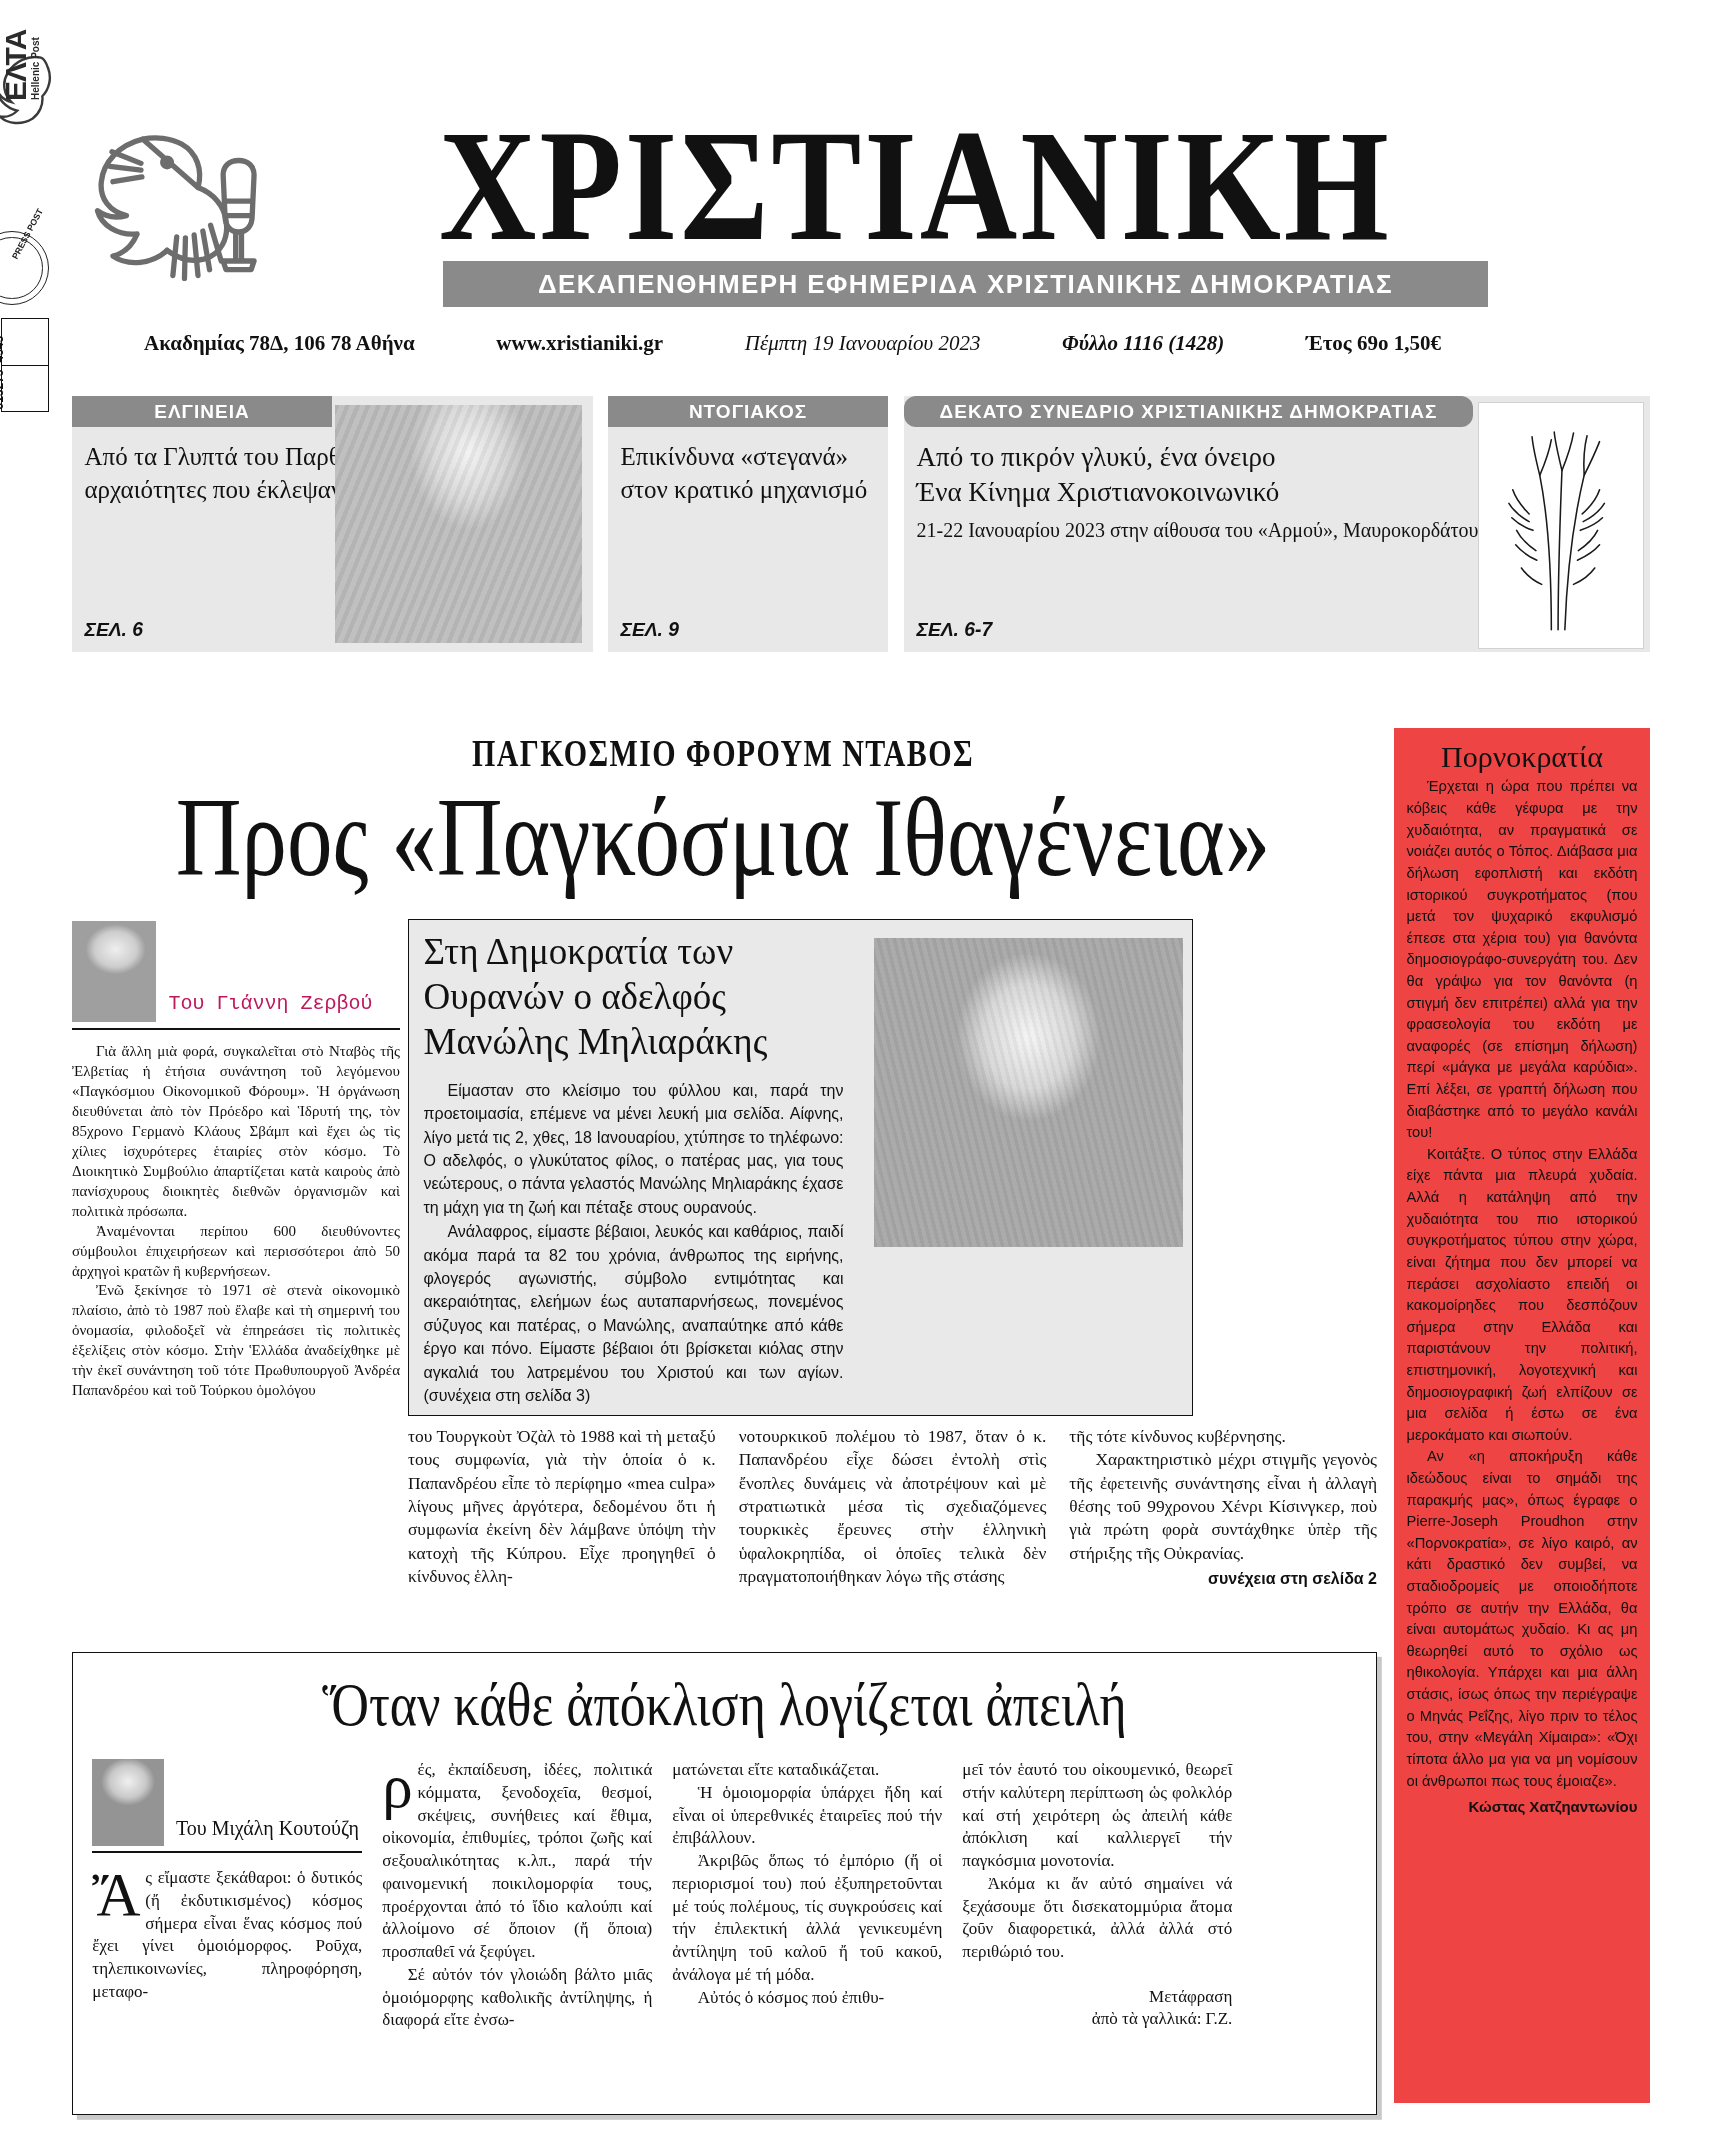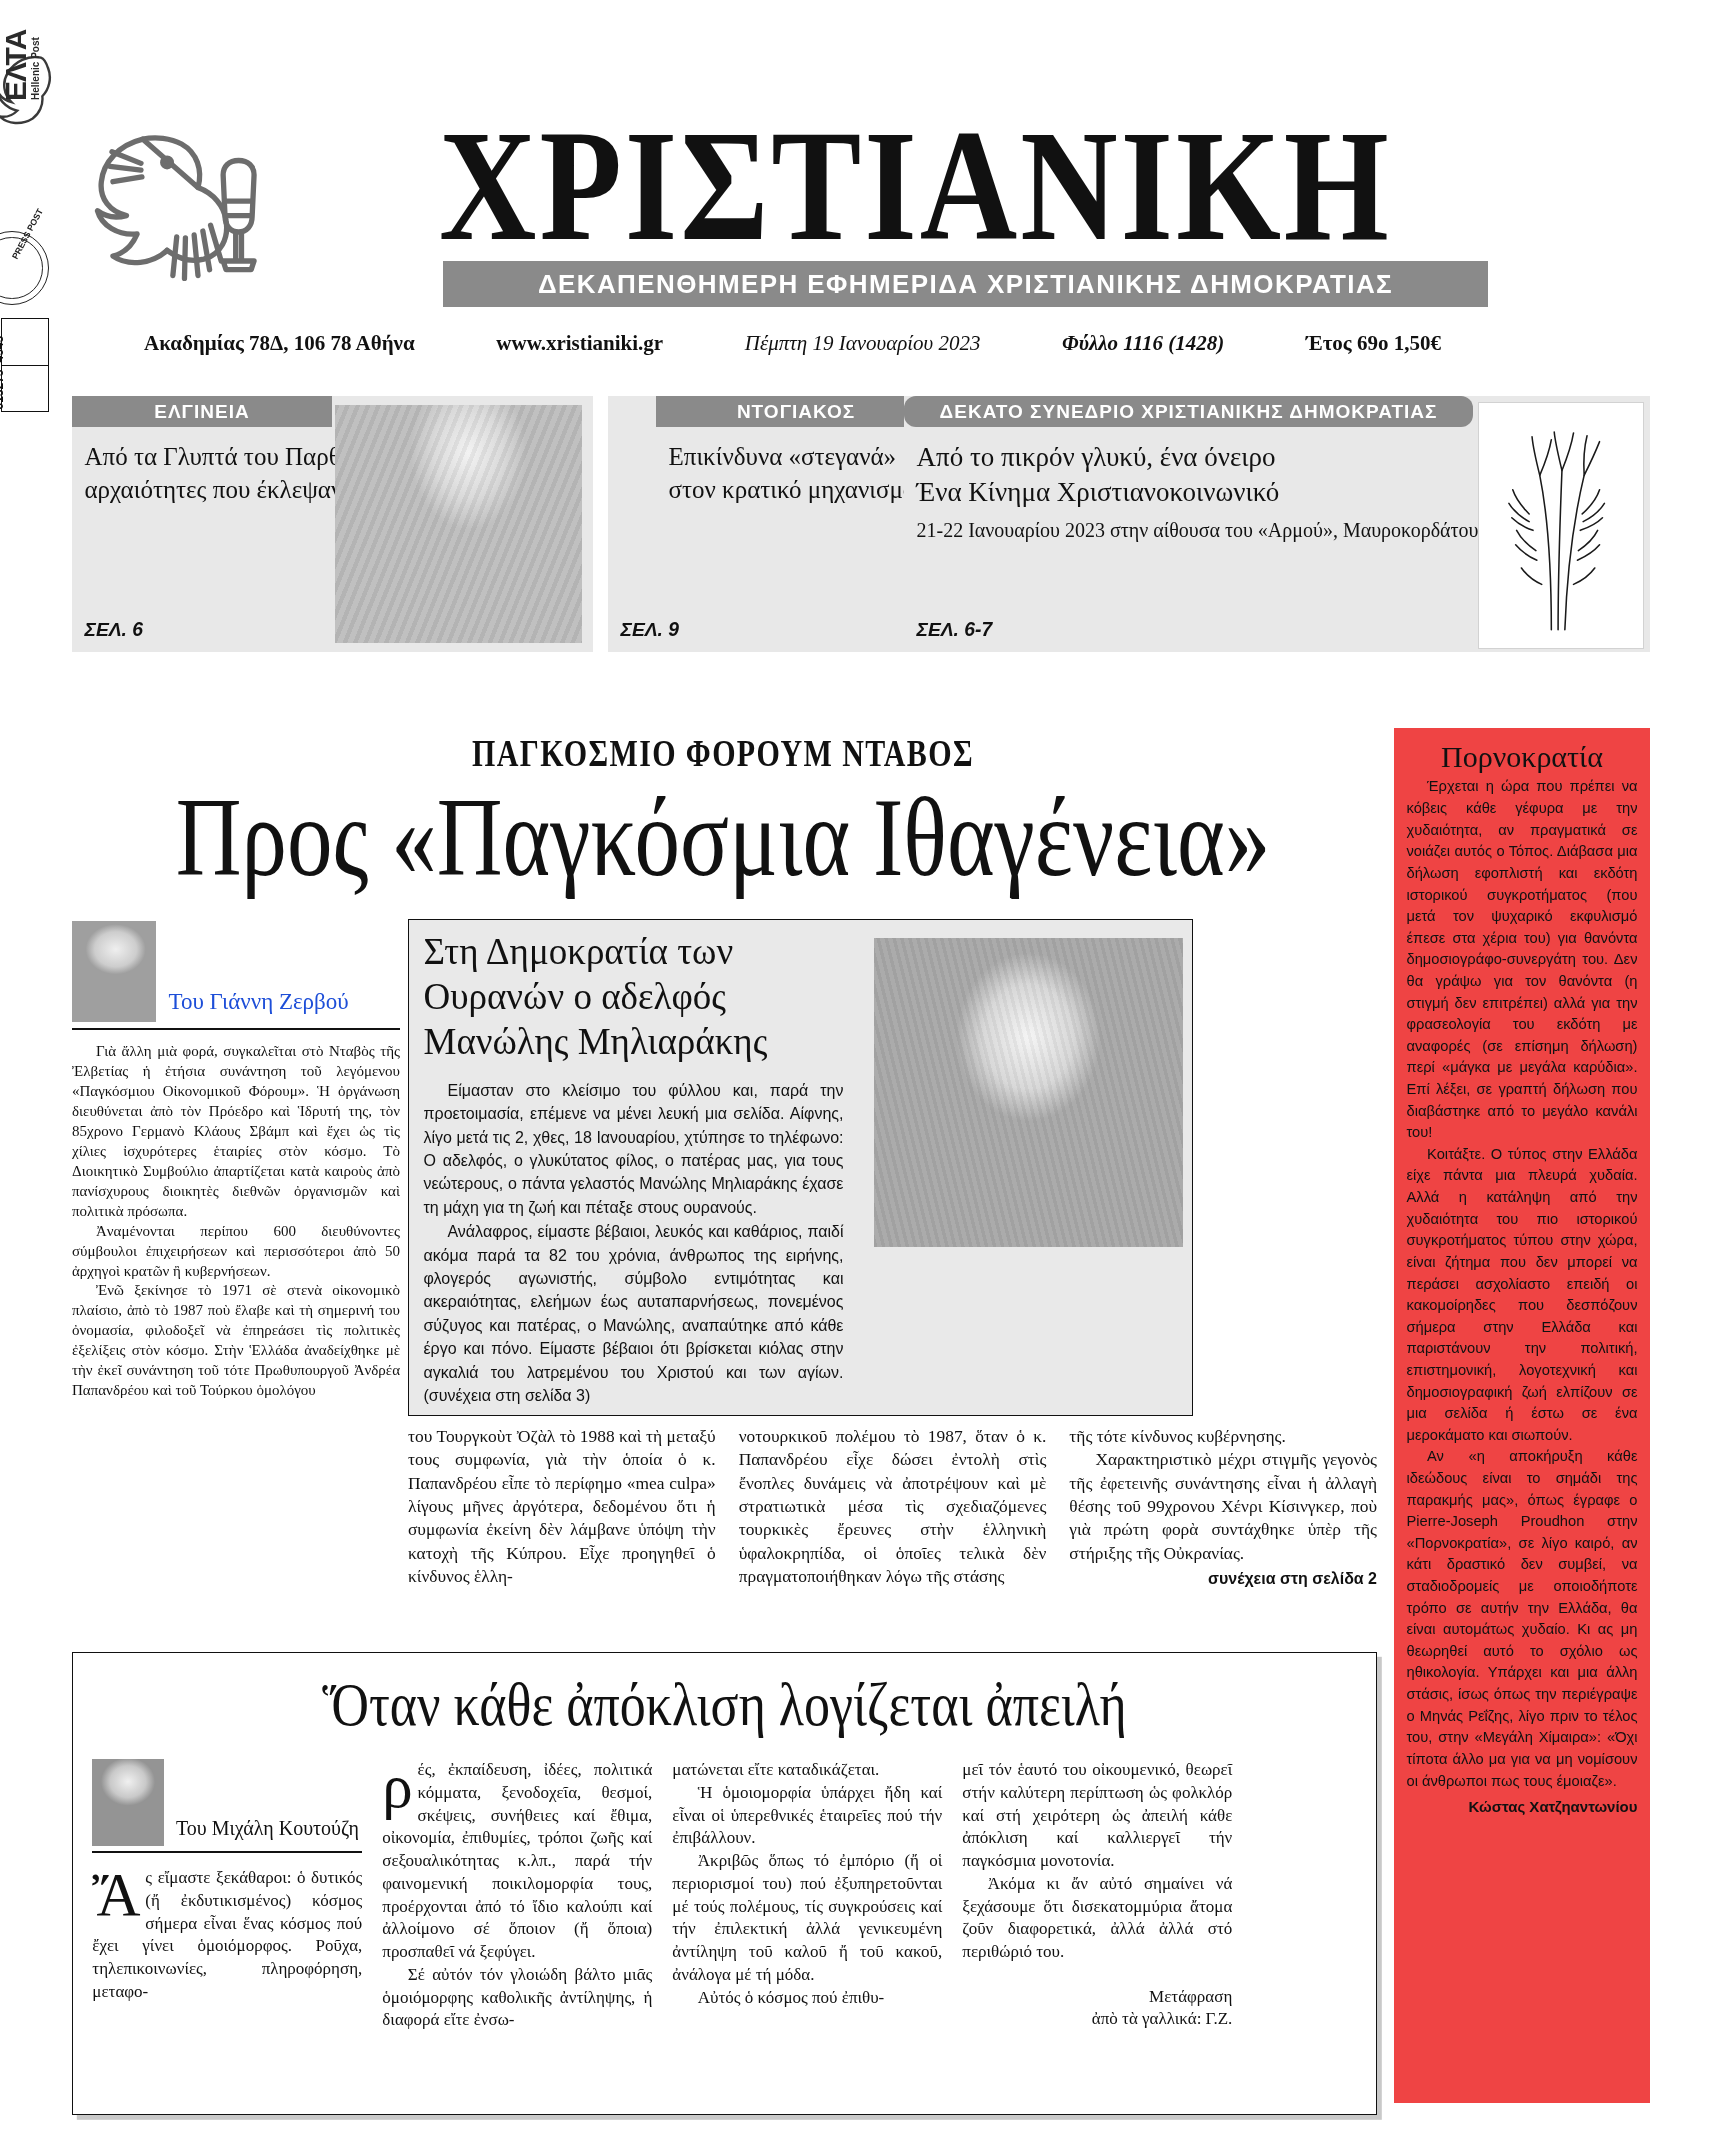--- a/index.html
+++ b/index.html
@@ -95,21 +95,21 @@
     font-family:"Liberation Serif","DejaVu Serif",serif;
     font-size:20px;line-height:1.35;color:#111;margin-top:7.7px;
   }
   .tz-page{
     position:absolute;left:12.5px;bottom:10.6px;
     font-family:"Liberation Sans","DejaVu Sans",sans-serif;
     font-weight:bold;font-style:italic;font-size:19.3px;color:#111;
   }
   #teaser-0{left:0;width:521px;}
   #teaser-0 .tz-head{width:260px;}
-  #teaser-1{left:536px;width:280px;padding-left:48px;}
+  #teaser-1{left:536px;width:280px;}
   #teaser-2{left:832px;width:746px;}
   #teaser-2 .tz-head{width:569px;border-radius:12px;}
 
   .tz-img{position:absolute;background:#cfcfcf;overflow:hidden;}
   #teaser-0 .tz-img{left:263px;top:8.7px;width:247px;height:238px;}
   #teaser-2 .tz-img{left:574px;top:5.8px;width:164px;height:245px;background:#fff;border:0.5px solid #d2d2d2;}
 
   
   .statue{position:absolute;inset:0;
     background:
@@ -138,22 +138,22 @@
   
   .leftcol{position:absolute;left:72px;top:921px;width:328px;}
   .author-row{display:flex;align-items:flex-end;gap:12.5px;}
   .author-photo{width:84px;height:101px;flex:0 0 auto;overflow:hidden;background:#d0d0d0;position:relative;}
   .pho-zervos{position:absolute;inset:0;
     background:
       radial-gradient(ellipse 30px 25px at 52% 28%, #efefef 0%, #cdcdcd 70%, #9f9f9f 100%),
       radial-gradient(ellipse 35px 30px at 47% 70%, #f6f6f6 0%, #d6d6d6 65%, #9b9b9b 100%),
       linear-gradient(150deg,#b9b9b9 0%,#8e8e8e 60%,#6e6e6e 100%);}
   .author-name{
-    font-family:Liberation Serif, serif;
-    font-size:23px;line-height:1.28;color:#1d4ed8;padding-bottom:5.8px;
+    font-family:Liberation Mono, monospace;
+    font-size:20px;line-height:1.28;color:#be185d;padding-bottom:5.8px;
   }
   .rule-thin{width:100%;height:1.9px;background:#111;margin-top:5.8px;}
   .body-text{
     font-family:"Liberation Serif","DejaVu Serif",serif;
     font-size:15px;line-height:1.33;color:#111;text-align:justify;
     margin-top:12.5px;hyphens:auto;
   }
   .body-text p{margin:0;text-indent:1.6em;}
 
   

